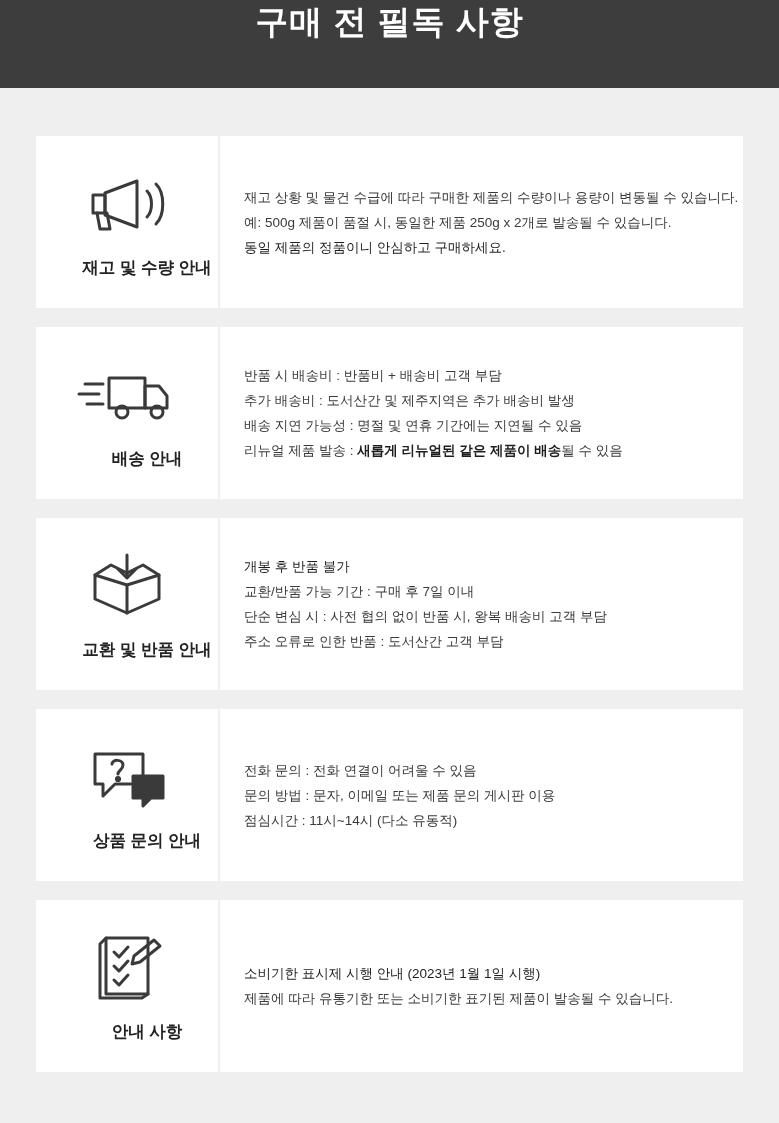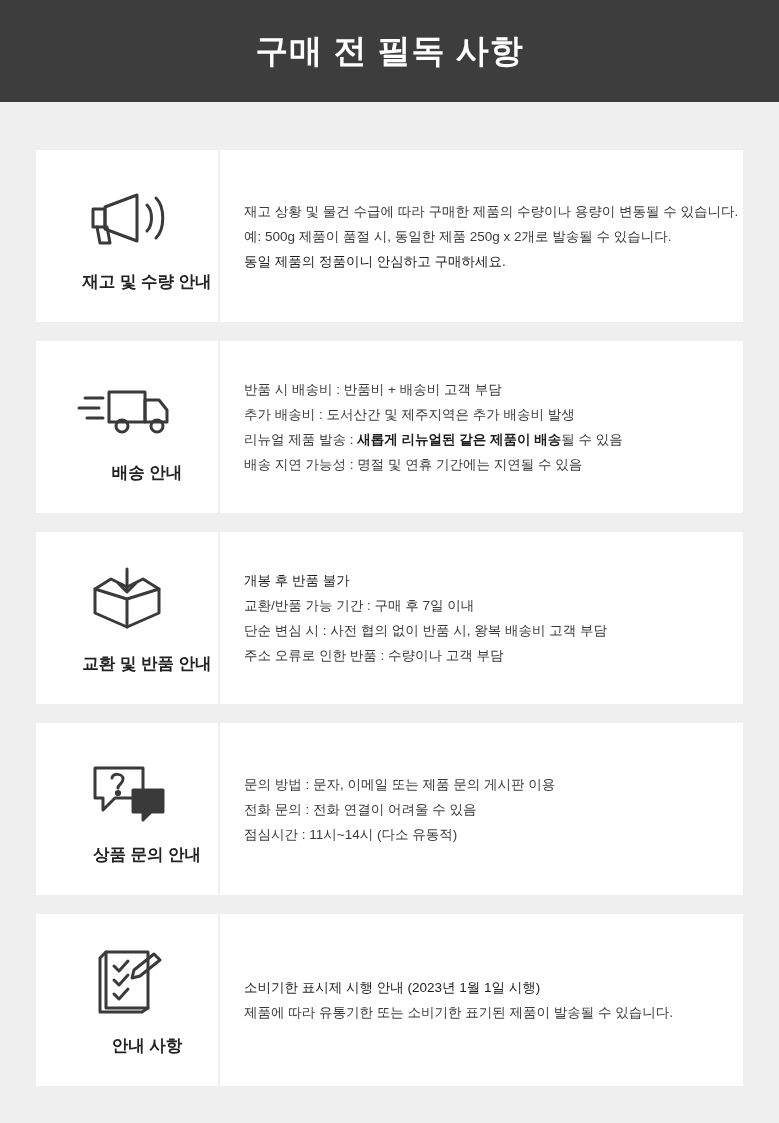--- a/index.html
+++ b/index.html
@@ -12,24 +12,23 @@
   .page {
     width: 779px;
     height: 1123px;
     background: #efefef;
     position: relative;
     overflow: hidden;
   }
 
   
   .header {
-    height: 102px;
+    height: 88px;
     background: #3d3d3d;
     display: flex;
-    align-items: center;
     justify-content: center;
   }
   .header-title {
     color: #ffffff;
     font-size: 33px;
     font-weight: bold;
     letter-spacing: 1px;
   }
 
   
@@ -133,22 +132,22 @@
             <path d="M10 20 L28 20"></path>
             <path d="M4 30 L24 30"></path>
             <path d="M12 40 L28 40"></path>
           </svg>
         </div>
         <div class="icon-label">배송 안내</div>
       </div>
       <div class="text-cell">
         <div class="line">반품 시 배송비 : 반품비 + 배송비 고객 부담</div>
         <div class="line">추가 배송비 : 도서산간 및 제주지역은 추가 배송비 발생</div>
+        <div class="line">배송 지연 가능성 : 명절 및 연휴 기간에는 지연될 수 있음</div>
         <div class="line">리뉴얼 제품 발송 : <b>새롭게 리뉴얼된 같은 제품이 배송</b>될 수 있음</div>
-        <div class="line">배송 지연 가능성 : 명절 및 연휴 기간에는 지연될 수 있음</div>
       </div>
     </div>
 
     <div class="section">
       <div class="icon-cell">
         <div class="icon-art">
           <svg width="92" height="70" viewBox="0 0 92 70" fill="none" stroke="#3a3a3a" stroke-width="3" stroke-linecap="round" stroke-linejoin="round">
             <path d="M46 4 L46 26"></path>
             <path d="M37 18 L46 27 L55 18"></path>
             <path d="M46 34 L14 24 L14 48 L46 62 L78 48 L78 24 Z"></path>
@@ -156,39 +155,39 @@
             <path d="M78 24 L62 14 L46 22"></path>
             <path d="M46 34 L46 62"></path>
           </svg>
         </div>
         <div class="icon-label">교환 및 반품 안내</div>
       </div>
       <div class="text-cell">
         <div class="line bold">개봉 후 반품 불가</div>
         <div class="line">교환/반품 가능 기간 : 구매 후 7일 이내</div>
         <div class="line">단순 변심 시 : 사전 협의 없이 반품 시, 왕복 배송비 고객 부담</div>
-        <div class="line">주소 오류로 인한 반품 : 수량이나 고객 부담</div>
+        <div class="line">주소 오류로 인한 반품 : 도서산간 고객 부담</div>
       </div>
     </div>
 
     <div class="section">
       <div class="icon-cell">
         <div class="icon-art">
           <svg width="92" height="62" viewBox="0 0 92 62" fill="none" stroke="#3a3a3a" stroke-width="3" stroke-linecap="round" stroke-linejoin="round">
             <path d="M14 8 L62 8 L62 38 L34 38 L22 50 L22 38 L14 38 Z"></path>
             <path d="M31 18 C31 13 42 13 42 19 C42 24 37 24 37 28"></path>
             <circle cx="37" cy="33" r="1.6" fill="#3a3a3a"></circle>
             <path d="M52 30 L82 30 L82 52 L70 52 L62 60 L62 52 L52 52 Z" fill="#3a3a3a" stroke="#3a3a3a"></path>
           </svg>
         </div>
         <div class="icon-label">상품 문의 안내</div>
       </div>
       <div class="text-cell">
+        <div class="line">전화 문의 : 전화 연결이 어려울 수 있음</div>
         <div class="line">문의 방법 : 문자, 이메일 또는 제품 문의 게시판 이용</div>
-        <div class="line">전화 문의 : 전화 연결이 어려울 수 있음</div>
         <div class="line">점심시간 : 11시~14시 (다소 유동적)</div>
       </div>
     </div>
 
     <div class="section">
       <div class="icon-cell">
         <div class="icon-art">
           <svg width="86" height="72" viewBox="0 0 86 72" fill="none" stroke="#3a3a3a" stroke-width="3" stroke-linecap="round" stroke-linejoin="round">
             <path d="M22 6 L64 6 L64 62 L22 62 Z"></path>
             <path d="M22 6 L16 12 L16 66 L58 66 L64 62"></path>

